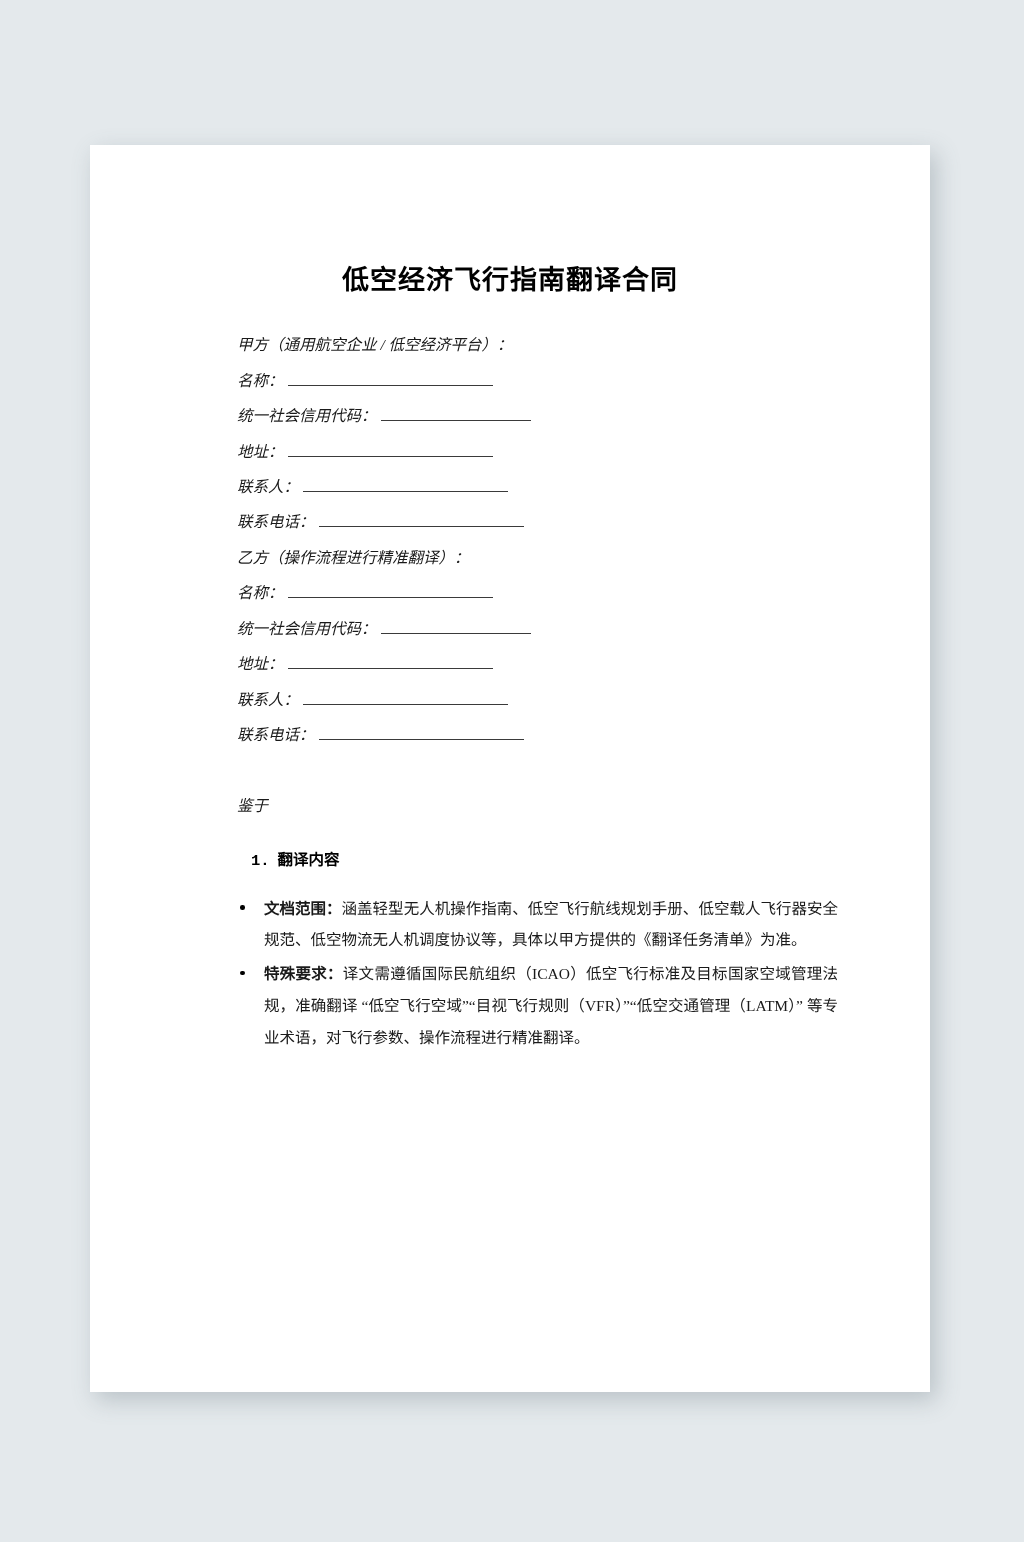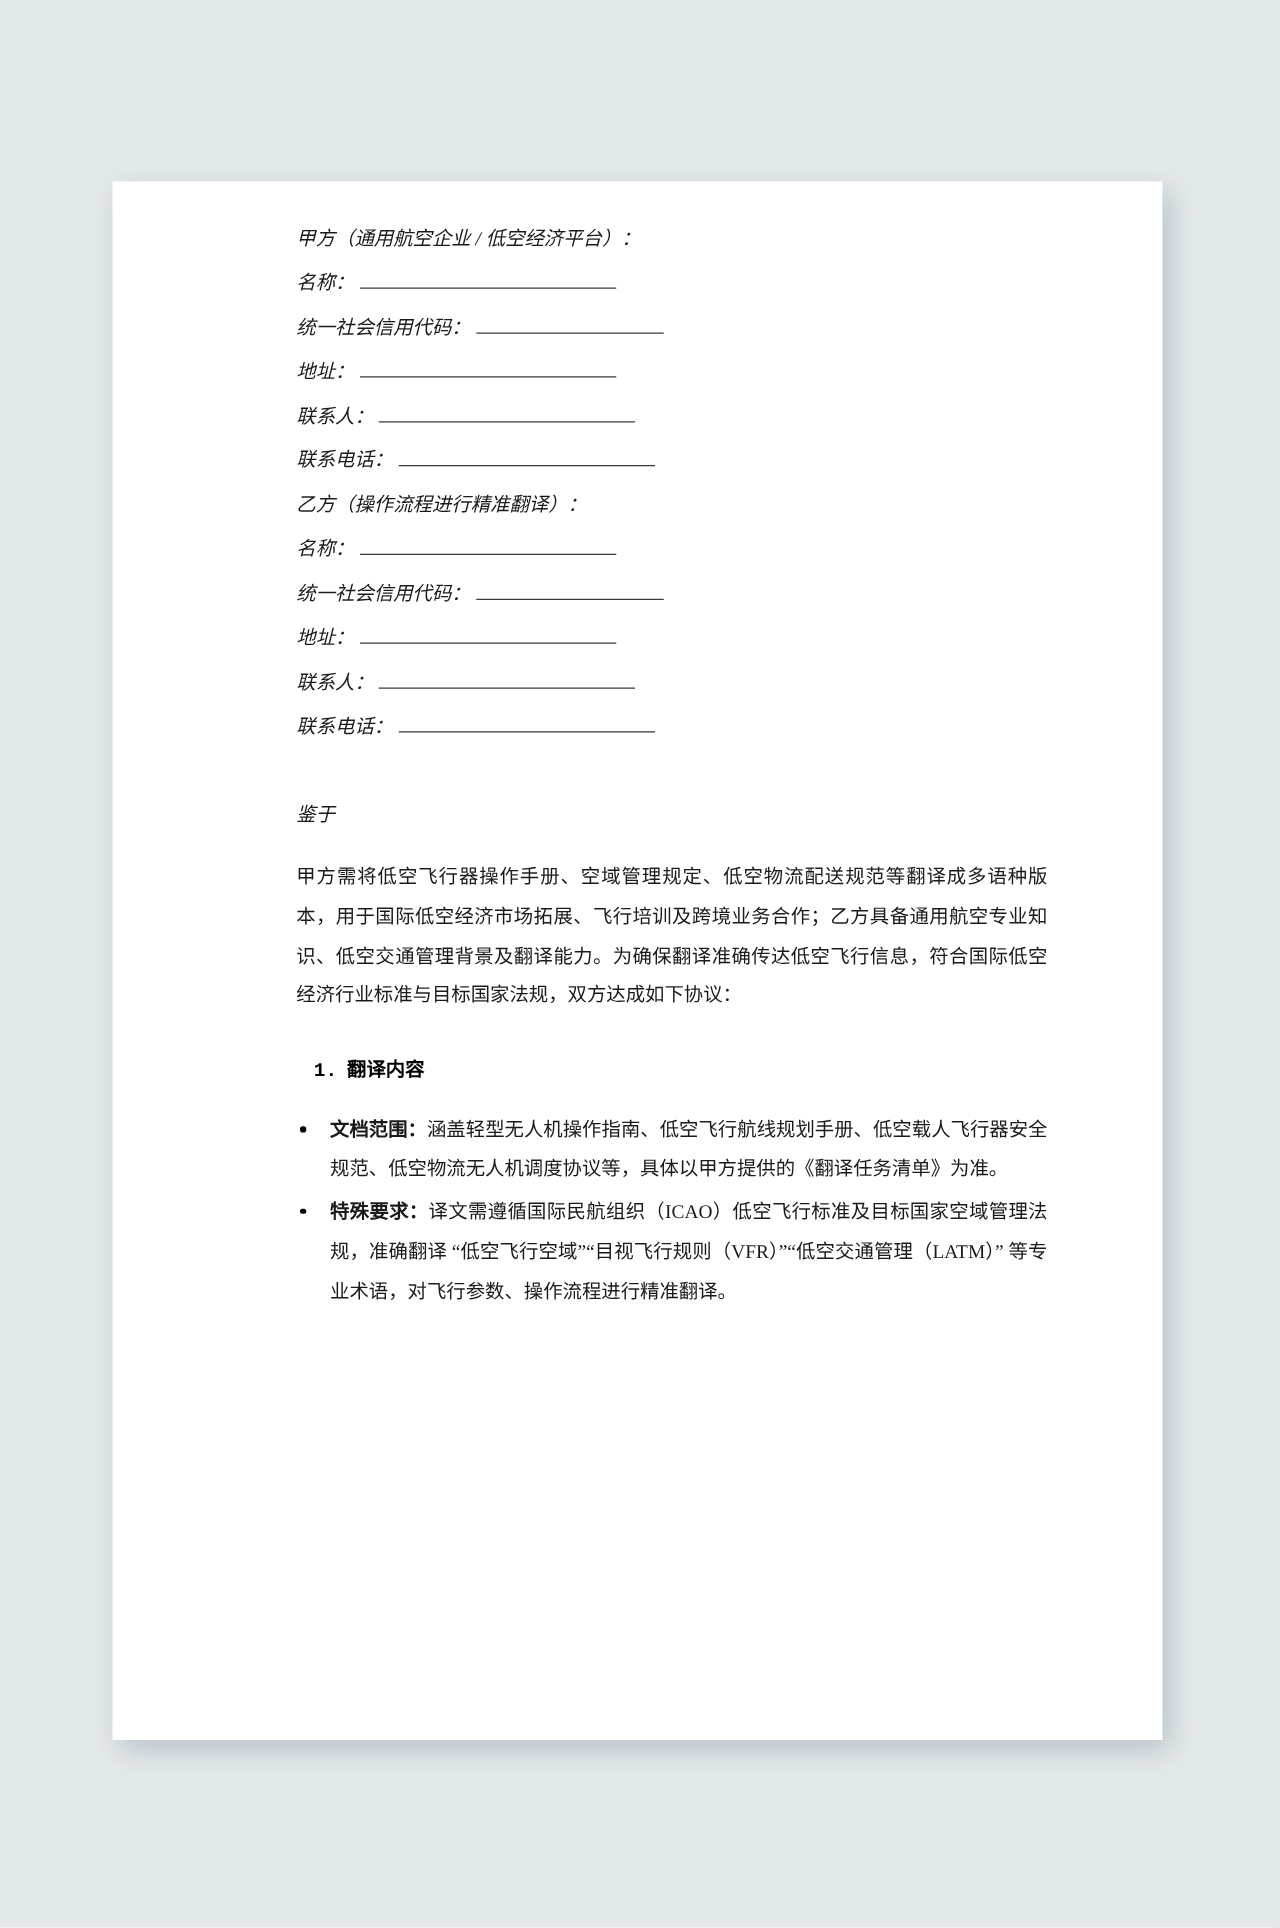--- a/index.html
+++ b/index.html
@@ -130,20 +130,21 @@
   ul.bullets > li b.term {
     font-weight: bold;
   }
 </style>
 </head>
 <body>
 
 <div id="doc-page">
   <div class="page-inner">
 
+    <h1 class="doc-title">低空经济飞行指南翻译合同</h1>
 
     <div class="content">
 
       <p class="party-heading">甲方（通用航空企业 / 低空经济平台）：</p>
 
       <p class="field-line">
         <span class="label">名称：</span><span class="blank w-long"></span>
       </p>
       <p class="field-line">
         <span class="label">统一社会信用代码：</span><span class="blank w-short"></span>
@@ -171,21 +172,20 @@
       </p>
       <p class="field-line">
         <span class="label">联系人：</span><span class="blank w-long"></span>
       </p>
       <p class="field-line">
         <span class="label">联系电话：</span><span class="blank w-long"></span>
       </p>
 
       <p class="whereas-label">鉴于</p>
 
-      <p class="para">甲方需将低空飞行器操作手册、空域管理规定、低空物流配送规范等翻译成多语种版本，用于国际低空经济市场拓展、飞行培训及跨境业务合作；乙方具备通用航空专业知识、低空交通管理背景及翻译能力。为确保翻译准确传达低空飞行信息，符合国际低空经济行业标准与目标国家法规，双方达成如下协议：</p>
 
       <p class="section-heading">
         <span class="num">1.</span><span>翻译内容</span>
       </p>
 
       <ul class="bullets">
         <li>
           <span class="dot"></span><b class="term">文档范围：</b><span>涵盖轻型无人机操作指南、低空飞行航线规划手册、低空载人飞行器安全规范、低空物流无人机调度协议等，具体以甲方提供的《翻译任务清单》为准。</span>
         </li>
         <li>

